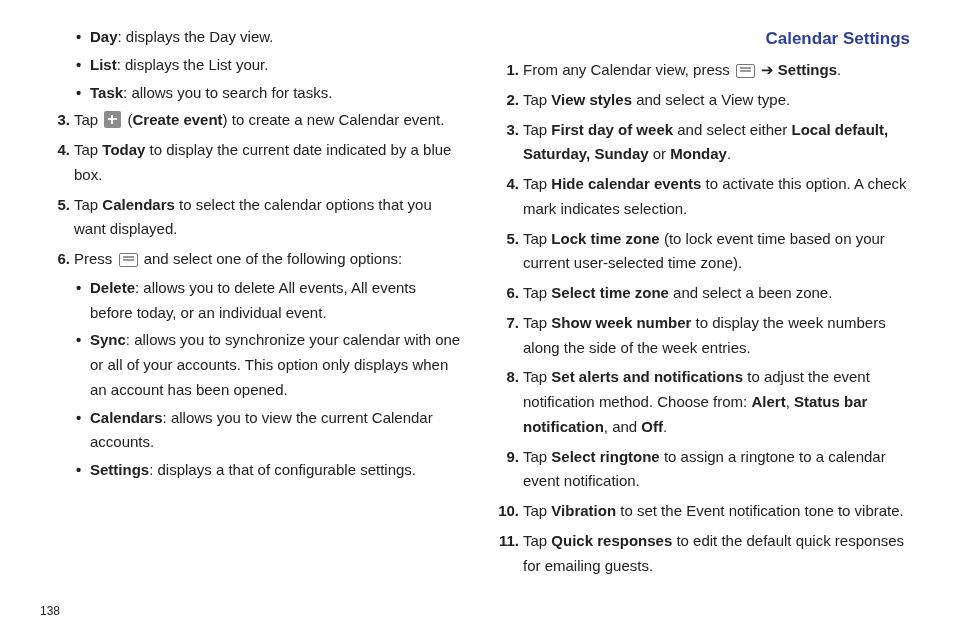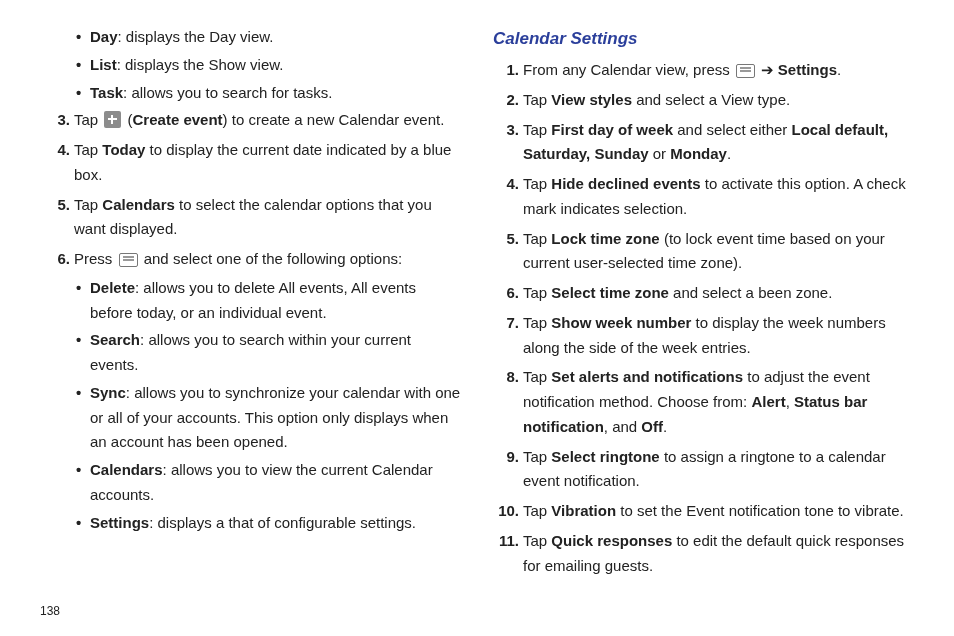--- a/index.html
+++ b/index.html
@@ -22,24 +22,24 @@
     position: relative;
   }
   .col {
     width: 50%;
     padding: 0 16px;
     box-sizing: border-box;
     line-height: 1.65;
   }
   .section-h {
     color: #2b3f9b;
-    font-style: italic;
     font-weight: bold;
     font-size: 17px;
     margin-bottom: 5px;
+    text-align: right;
   }
   ol {
     margin: 0;
     padding: 0 0 0 0;
     list-style: none;
   }
   ol > li {
     position: relative;
     padding-left: 30px;
     margin-bottom: 5px;
@@ -122,38 +122,37 @@
     font-size: 12px;
   }
 </style>
 </head>
 <body>
 
 <div class="page">
   <div class="col">
     <ul class="bul" style="padding-left:30px">
       <li><span class="blead">Day</span><span>: displays the Day view.</span></li>
-      <li><span class="blead">List</span><span>: displays the Show view.</span></li>
+      <li><span class="blead">List</span><span>: displays the List your.</span></li>
       <li><span class="blead">Task</span><span>: allows you to search for tasks.</span></li>
     </ul>
     <ol>
       <li><span class="num">3.</span>
         <span>Tap </span><span class="icon-plus"></span><span> (</span><b>Create event</b><span>) to create a new Calendar event.</span>
       </li>
       <li><span class="num">4.</span>
         <span>Tap </span><b>Today</b><span> to display the current date indicated by a blue box.</span>
       </li>
       <li><span class="num">5.</span>
         <span>Tap </span><b>Calendars</b><span> to select the calendar options that you want displayed.</span>
       </li>
       <li><span class="num">6.</span>
         <span>Press </span><span class="icon-menu"></span><span> and select one of the following options:</span>
         <ul class="bul" style="margin-top:4px">
           <li><span class="blead">Delete</span><span>: allows you to delete All events, All events before today, or an individual event.</span></li>
-          <li><span class="blead">Search</span><span>: allows you to search within your current events.</span></li>
           <li><span class="blead">Sync</span><span>: allows you to synchronize your calendar with one or all of your accounts. This option only displays when an account has been opened.</span></li>
           <li><span class="blead">Calendars</span><span>: allows you to view the current Calendar accounts.</span></li>
           <li><span class="blead">Settings</span><span>: displays a that of configurable settings.</span></li>
         </ul>
       </li>
     </ol>
   </div>
 
   <div class="col">
     <div class="section-h">Calendar Settings</div>
@@ -161,21 +160,21 @@
       <li><span class="num">1.</span>
         <span>From any Calendar view, press </span><span class="icon-menu"></span><span> ➔ </span><b>Settings</b><span>.</span>
       </li>
       <li><span class="num">2.</span>
         <span>Tap </span><b>View styles</b><span> and select a View type.</span>
       </li>
       <li><span class="num">3.</span>
         <span>Tap </span><b>First day of week</b><span> and select either </span><b>Local default, Saturday, Sunday</b><span> or </span><b>Monday</b><span>.</span>
       </li>
       <li><span class="num">4.</span>
-        <span>Tap </span><b>Hide declined events</b><span> to activate this option. A check mark indicates selection.</span>
+        <span>Tap </span><b>Hide calendar events</b><span> to activate this option. A check mark indicates selection.</span>
       </li>
       <li><span class="num">5.</span>
         <span>Tap </span><b>Lock time zone</b><span> (to lock event time based on your current user-selected time zone).</span>
       </li>
       <li><span class="num">6.</span>
         <span>Tap </span><b>Select time zone</b><span> and select a been zone.</span>
       </li>
       <li><span class="num">7.</span>
         <span>Tap </span><b>Show week number</b><span> to display the week numbers along the side of the week entries.</span>
       </li>

